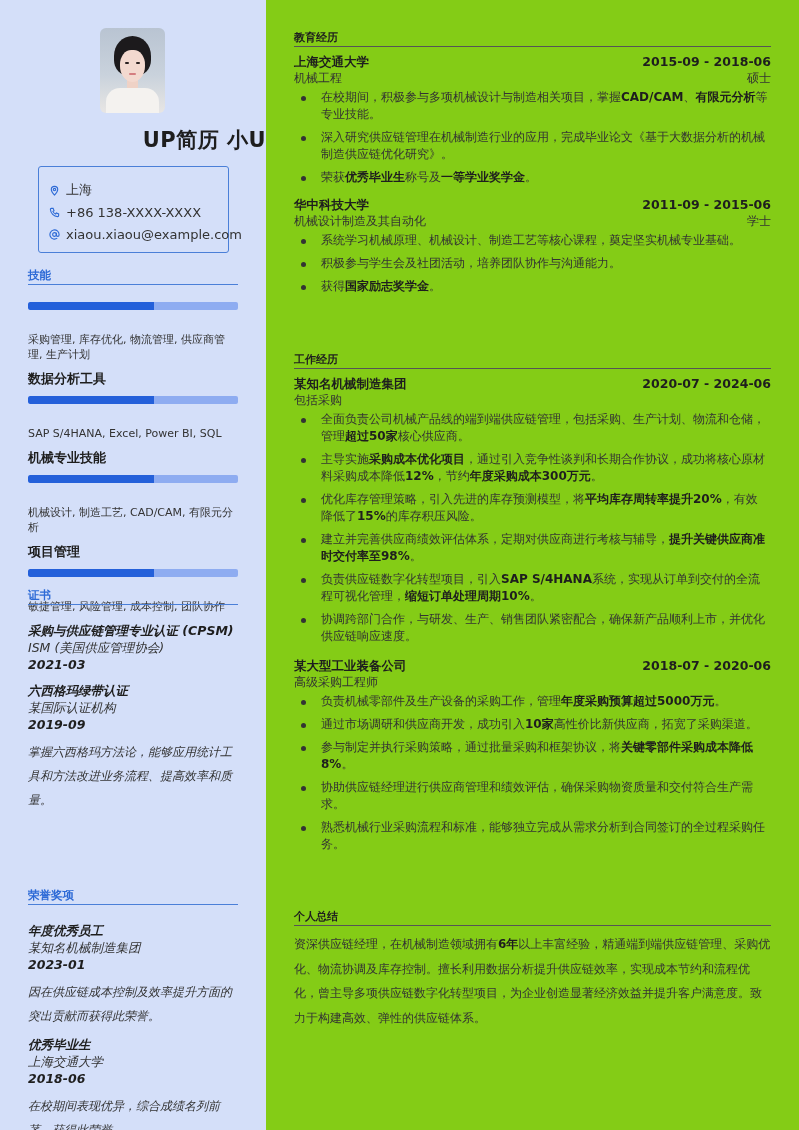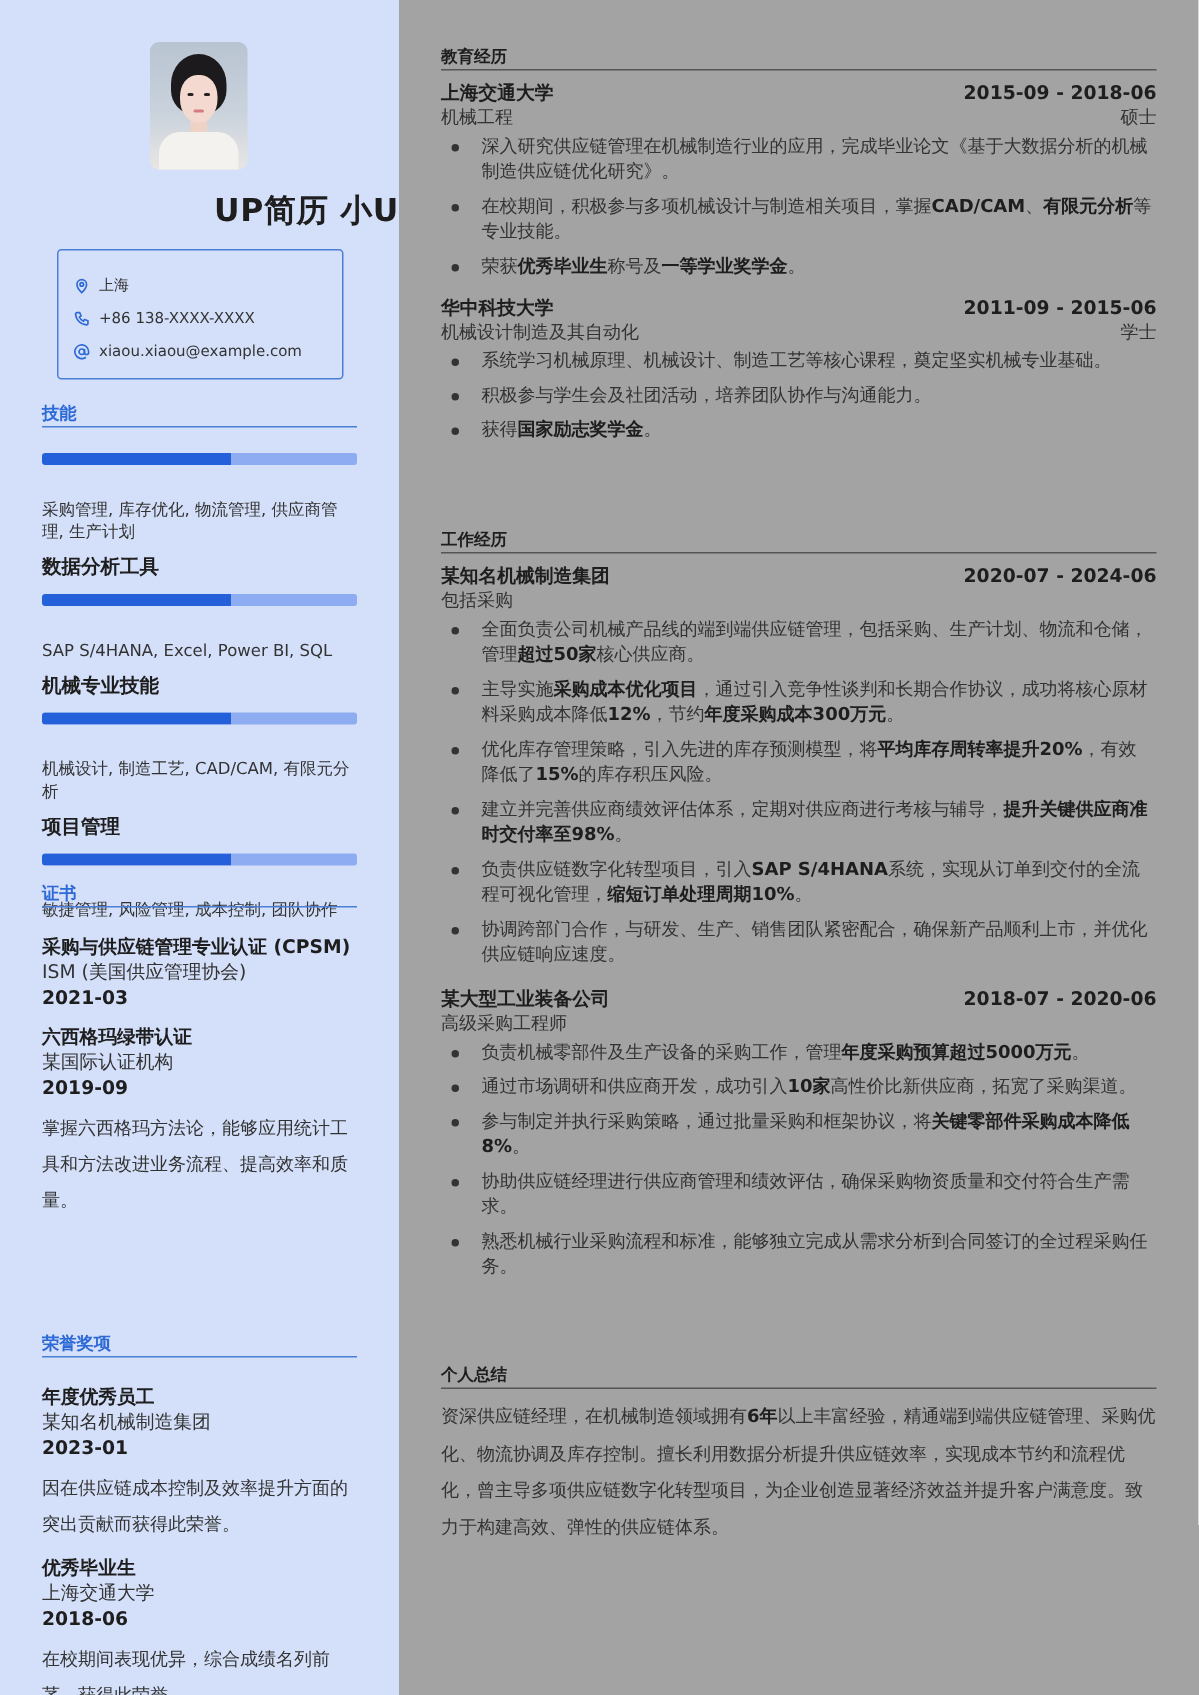--- a/index.html
+++ b/index.html
@@ -1,47 +1,47 @@
 <!DOCTYPE html>
 <html><head>
 <meta charset="utf-8">
 <style>
   * { box-sizing: border-box; margin: 0; padding: 0; }
   html, body { width: 799px; height: 1130px; background: #ffffff; }
   body { font-family: "DejaVu Sans", "Liberation Sans", sans-serif; color: #222; position: relative; overflow: hidden; }
   .sidebar { position: absolute; left: 0; top: 0; width: 266px; height: 1130px; background: #d4dff9; }
-  .main { position: absolute; left: 266px; top: 0; width: 533px; height: 1130px; background: #a3a3a3; padding: 0 28px 0 28px; }
+  .main { position: absolute; left: 266px; top: 0; width: 533px; height: 1130px; background: #84cc16; padding: 0 28px 0 28px; }
 
   
   .photo { position: absolute; left: 100px; top: 28px; width: 65px; height: 85px; border-radius: 6px; overflow: hidden; background: linear-gradient(180deg, #b9c4d2 0%, #c9d2dc 55%, #e8e6e4 100%); }
   .photo .hair { position: absolute; left: 14px; top: 8px; width: 37px; height: 40px; background: #1c1a1c; border-radius: 50% 50% 40% 40%; }
   .photo .face { position: absolute; left: 20px; top: 22px; width: 25px; height: 32px; background: #f3d9cf; border-radius: 45% 45% 50% 50%; }
   .photo .eye { position: absolute; top: 34px; width: 4px; height: 2px; background: #2a2020; border-radius: 1px; }
   .photo .mouth { position: absolute; left: 29px; top: 45px; width: 7px; height: 2px; background: #d47d80; border-radius: 1px; }
   .photo .neck { position: absolute; left: 27px; top: 52px; width: 11px; height: 10px; background: #efd2c6; }
   .photo .suit { position: absolute; left: 6px; top: 60px; width: 53px; height: 30px; background: #f4f2ef; border-radius: 14px 14px 0 0; }
 
   .name { position: absolute; left: 0; width: 266px; top: 126px; text-align: right; font-size: 21px; font-weight: bold; color: #1e1e1e; letter-spacing: 0.5px; }
   .contact-box { position: absolute; left: 38px; top: 166px; width: 191px; height: 87px; border: 1.5px solid #4a7fd8; border-radius: 3px; padding: 12px 0 0 10px; }
-  .contact-row { display: flex; align-items: center; height: 22px; font-size: 10px; color: #333; }
+  .contact-row { display: flex; align-items: center; height: 22px; font-size: 13px; color: #333; }
   .contact-row svg { width: 11px; height: 11px; margin-right: 6px; flex: none; }
 
   .side-section { position: absolute; left: 28px; width: 210px; }
   .side-heading { font-size: 11.5px; font-weight: bold; color: #2d6ad6; padding-bottom: 2px; border-bottom: 1.5px solid #4a7fd8; margin-bottom: 17px; height: 17px; }
   .skill-name { font-size: 13px; font-weight: bold; color: #1e1e1e; height: 20px; line-height: 20px; }
   .skill-bar { margin-top: 7px; height: 8px; width: 210px; background: #8eacf1; border-radius: 2px; position: relative; overflow: hidden; }
   .skill-bar .fill { position: absolute; left: 0; top: 0; height: 8px; background: #2460da; border-radius: 2px 0 0 2px; }
   .skill-desc { font-size: 11px; color: #333; line-height: 15px; margin-top: 22px; }
   .skill-item { margin-bottom: 7px; }
 
   .cert-title { font-size: 12.5px; font-weight: bold; color: #1e1e1e; line-height: 17px; }
   .cert-org { font-size: 12.5px; color: #333; line-height: 17px; }
   .cert-date { font-size: 12.5px; font-weight: bold; color: #1e1e1e; line-height: 18px; }
   .cert-desc { font-size: 12px; color: #333; line-height: 24px; margin-top: 6px; }
-  .cert-item { margin-bottom: 8px; }
+  .cert-item { margin-bottom: 8px; font-style: italic; }
 
   
   .sec-heading { font-size: 11px; font-weight: bold; color: #1e1e1e; border-bottom: 1.5px solid #555; padding-bottom: 2px; height: 17px; margin-bottom: 6px; }
   .entry-head { display: flex; justify-content: space-between; font-size: 12.5px; font-weight: bold; color: #1e1e1e; line-height: 17px; }
   .entry-sub { display: flex; justify-content: space-between; font-size: 12px; color: #333; line-height: 16px; margin-bottom: 3px; }
   ul.bullets { list-style: none; margin-left: 0; }
   ul.bullets li { position: relative; padding-left: 27px; font-size: 12px; line-height: 17px; color: #333; margin-bottom: 6px; padding-right: 2px; }
   ul.bullets li::before { content: ""; position: absolute; left: 7px; top: 7px; width: 5px; height: 5px; border-radius: 50%; background: #333; }
   ul.bullets li b { color: #1e1e1e; }
   .summary { font-size: 12px; line-height: 24.5px; color: #333; }
@@ -161,22 +161,22 @@
         <div style="margin-bottom: 10px;">
           <div class="entry-head">
             <span>上海交通大学</span>
             <span>2015-09 - 2018-06</span>
           </div>
           <div class="entry-sub">
             <span>机械工程</span>
             <span>硕士</span>
           </div>
           <ul class="bullets">
+            <li><span>在校期间，积极参与多项机械设计与制造相关项目，掌握</span><b>CAD/CAM</b><span>、</span><b>有限元分析</b><span>等专业技能。</span></li>
             <li><span>深入研究供应链管理在机械制造行业的应用，完成毕业论文《基于大数据分析的机械制造供应链优化研究》。</span></li>
-            <li><span>在校期间，积极参与多项机械设计与制造相关项目，掌握</span><b>CAD/CAM</b><span>、</span><b>有限元分析</b><span>等专业技能。</span></li>
             <li><span>荣获</span><b>优秀毕业生</b><span>称号及</span><b>一等学业奖学金</b><span>。</span></li>
           </ul>
         </div>
         <div style="margin-bottom: 10px;">
           <div class="entry-head">
             <span>华中科技大学</span>
             <span>2011-09 - 2015-06</span>
           </div>
           <div class="entry-sub">
             <span>机械设计制造及其自动化</span>

